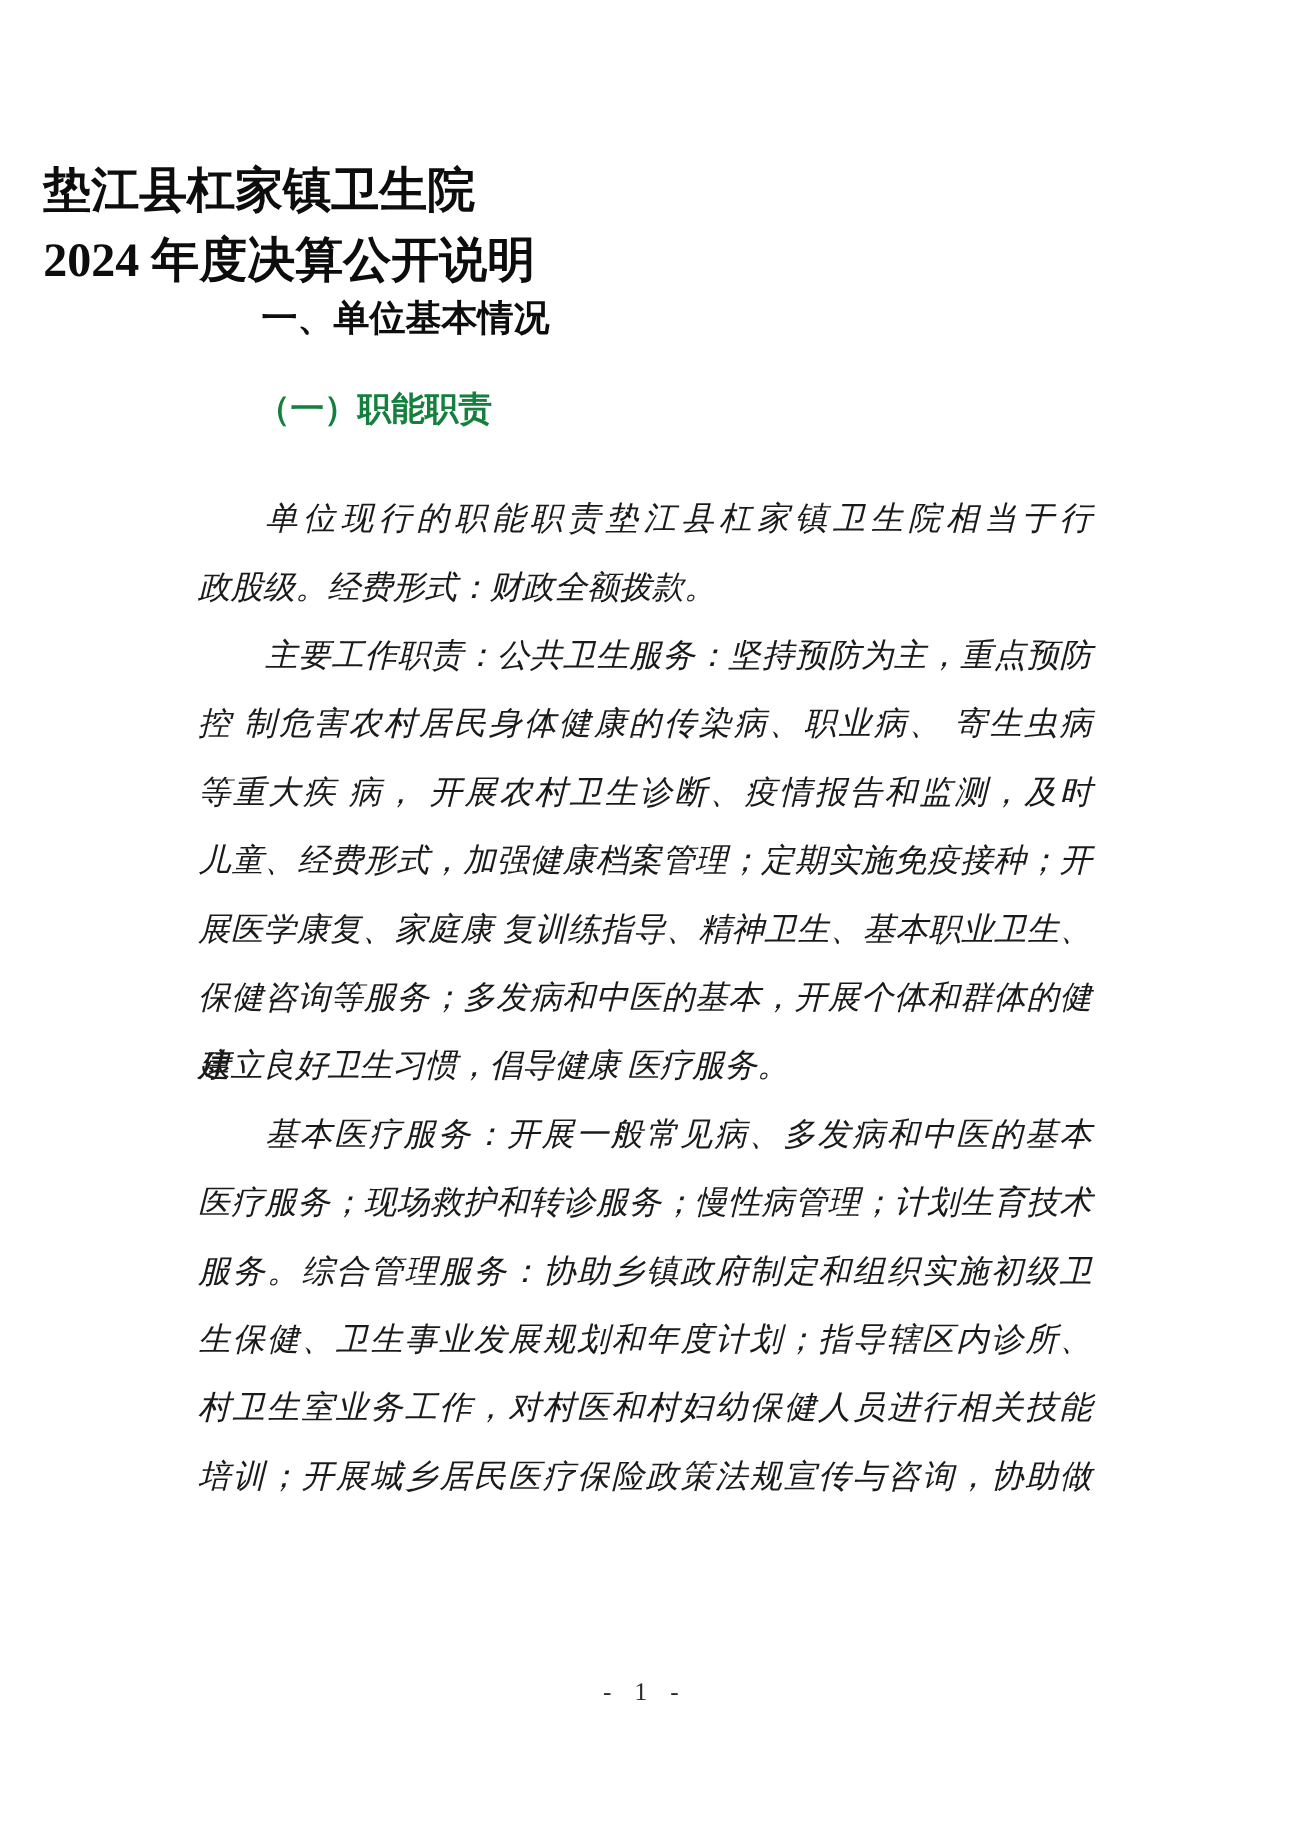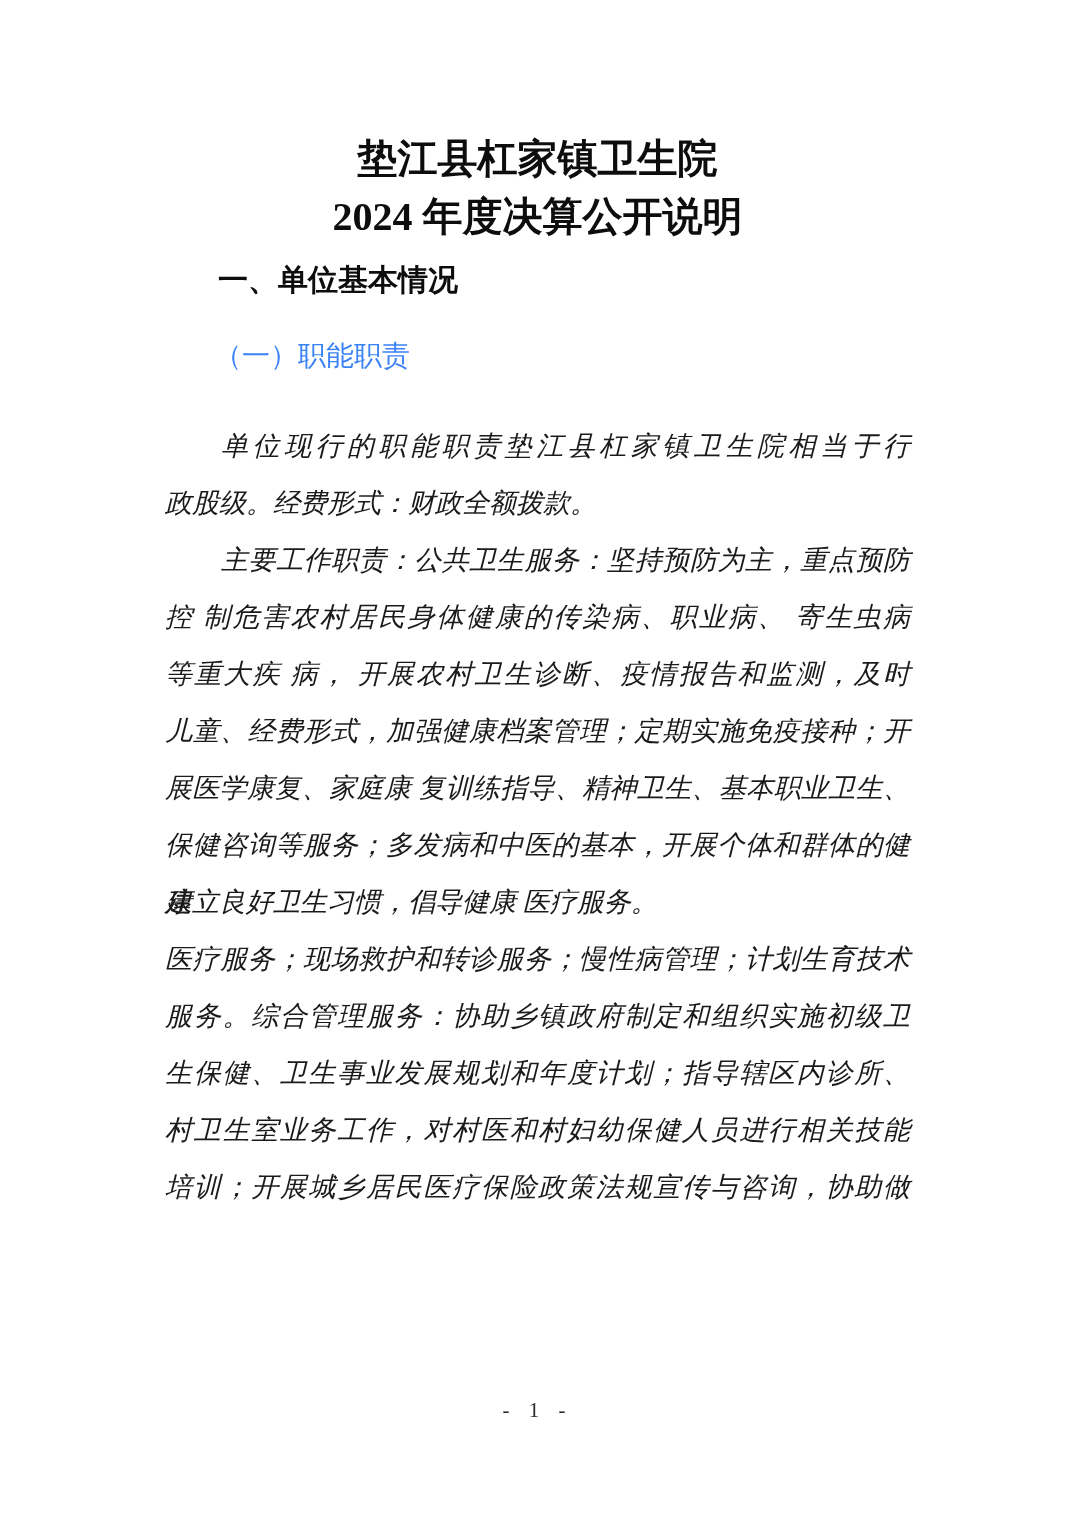--- a/index.html
+++ b/index.html
@@ -9,42 +9,43 @@
     height: 1520px;
     margin: 0 auto;
     background: #ffffff;
     box-sizing: border-box;
     padding-top: 130px;
     color: #141414;
     overflow: hidden;
   }
   .doc-title {
     margin: 0;
-    text-align: center;
+    text-align: left;
     font-family: "Liberation Serif", serif;
     font-weight: bold;
     font-size: 40px;
     line-height: 58px;
     color: #0d0d0d;
+    padding-left: 36px;
   }
   .section-heading {
-    margin: 14px 0 0 218px;
+    margin: 0 0 0 218px;
     font-family: "Liberation Sans", sans-serif;
     font-weight: bold;
     font-size: 30px;
     line-height: 40px;
     color: #0d0d0d;
   }
   .subsection-heading {
     margin: 36px 0 0 214px;
     font-family: "Liberation Serif", serif;
-    font-weight: normal;
+    font-weight: bold;
     font-size: 28px;
     line-height: 40px;
-    color: #3b82f6;
+    color: #15803d;
   }
   .doc-body {
     margin-top: 42px;
     padding: 0 165px;
   }
   .body-line {
     font-family: "Liberation Serif", serif;
     font-size: 27px;
     line-height: 57px;
     height: 57px;
@@ -85,20 +86,21 @@
       <div>
         <div class="body-line indent justify">主要工作职责：公共卫生服务：坚持预防为主，重点预防</div>
         <div class="body-line justify">控 制危害农村居民身体健康的传染病、职业病、 寄生虫病</div>
         <div class="body-line justify">等重大疾 病，  开展农村卫生诊断、疫情报告和监测，及时</div>
         <div class="body-line justify">儿童、经费形式，加强健康档案管理；定期实施免疫接种；开</div>
         <div class="body-line justify">展医学康复、家庭康 复训练指导、精神卫生、基本职业卫生、</div>
         <div class="body-line justify">保健咨询等服务；多发病和中医的基本，开展个体和群体的健康</div>
         <div class="body-line">建立良好卫生习惯，倡导健康 医疗服务。</div>
       </div>
       <div>
+        <div class="body-line indent justify">基本医疗服务：开展一般常见病、多发病和中医的基本</div>
         <div class="body-line justify">医疗服务；现场救护和转诊服务；慢性病管理；计划生育技术</div>
         <div class="body-line justify">服务。综合管理服务：协助乡镇政府制定和组织实施初级卫</div>
         <div class="body-line justify">生保健、卫生事业发展规划和年度计划；指导辖区内诊所、</div>
         <div class="body-line justify">村卫生室业务工作，对村医和村妇幼保健人员进行相关技能</div>
         <div class="body-line justify">培训；开展城乡居民医疗保险政策法规宣传与咨询，协助做</div>
       </div>
     </div>
   <div class="page-footer">
     <span>- 1 -</span>
   </div>

